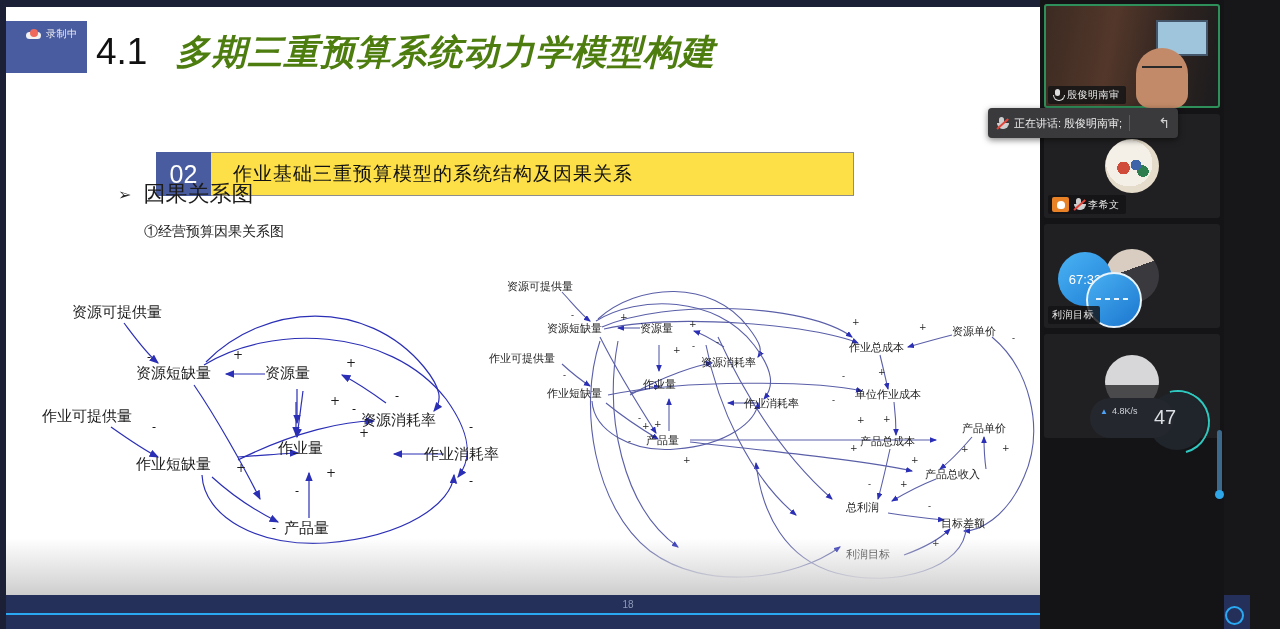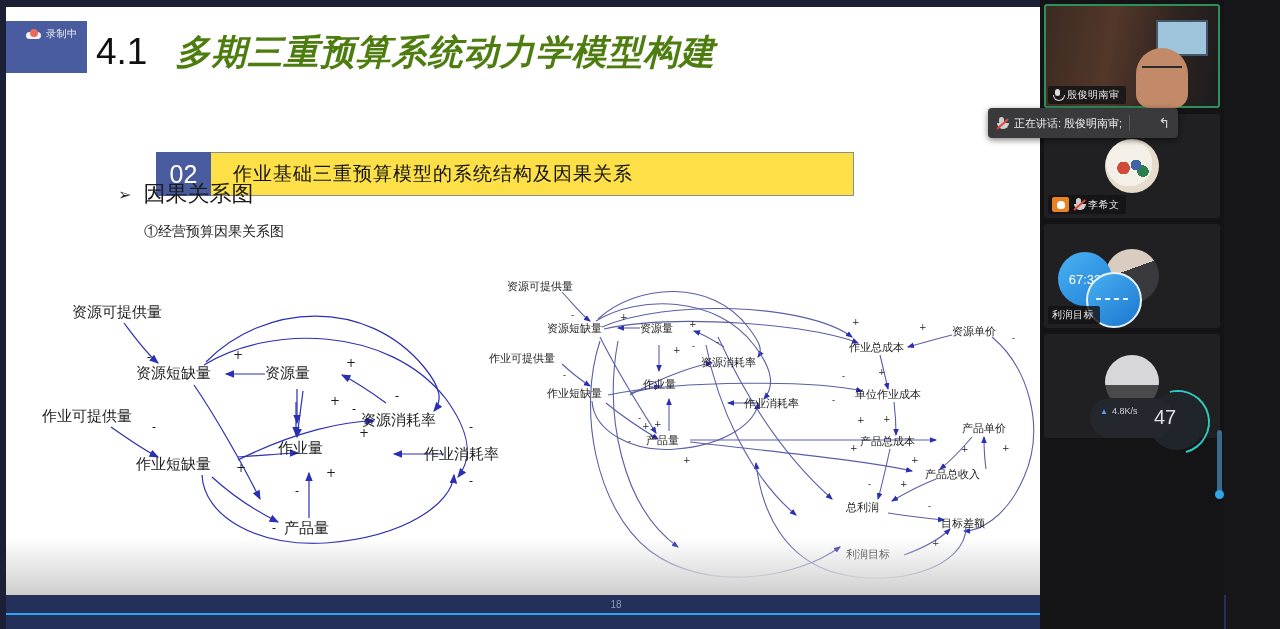--- a/index.html
+++ b/index.html
@@ -44,21 +44,21 @@
   .diagram{position:absolute;left:0;top:0;width:1085px;height:588px;}
   .diagram text{font-family:"DejaVu Serif","Liberation Serif",serif;fill:#1c1c1c;}
   .nodelbl{font-size:15px;}
   .nodelbl-s{font-size:11px;}
   .sgn{font-size:12px;fill:#2b2fb5;font-family:"Liberation Sans",sans-serif;}
   .sgn-s{font-size:9px;fill:#2b2fb5;font-family:"Liberation Sans",sans-serif;}
   .lk{fill:none;stroke:#5a5fa8;stroke-width:1.1;}
   .lkd{fill:none;stroke:#2b2fb5;stroke-width:1.2;}
 
   
-  .playbar{position:absolute;left:6px;bottom:0;width:1220px;height:34px;background:#243059;}
+  .playbar{position:absolute;left:6px;bottom:0;width:1220px;height:34px;background:#243059;padding-left:24px;}
   .pb-page{position:absolute;left:50%;top:4px;transform:translateX(-50%);color:#8e9ab8;font-size:10px;}
   .pb-line{position:absolute;left:0;top:18px;width:1081px;height:2px;background:#2aa8f2;}
   .pb-knob{position:absolute;right:6px;top:11px;width:15px;height:15px;border:2px solid #2aa8f2;border-radius:50%;background:#243059;}
 
   
   .rail{position:absolute;left:1040px;top:0;width:184px;height:629px;background:#141416;padding-top:4px;box-sizing:border-box;}
   .tile{position:relative;width:176px;height:104px;margin:0 auto 6px auto;background:#202022;border-radius:3px;overflow:hidden;}
   .tile.active{outline:2px solid #2f8f5b;outline-offset:-2px;}
   .namebar{position:absolute;left:4px;bottom:4px;display:flex;align-items:center;gap:4px;
            background:rgba(20,20,22,.82);padding:2px 6px 2px 4px;border-radius:2px;}

